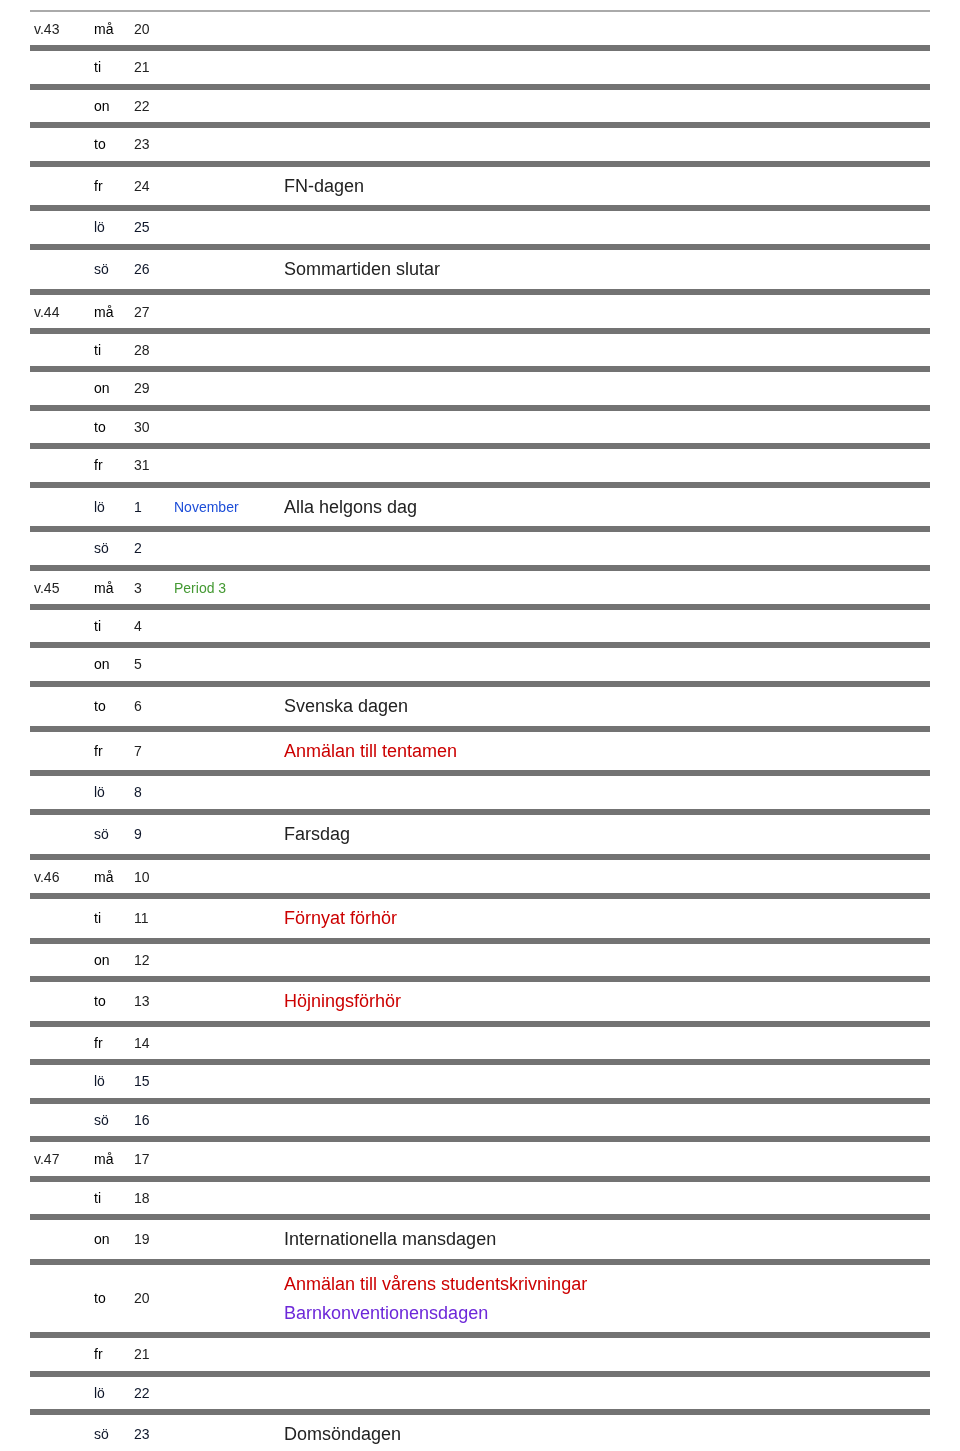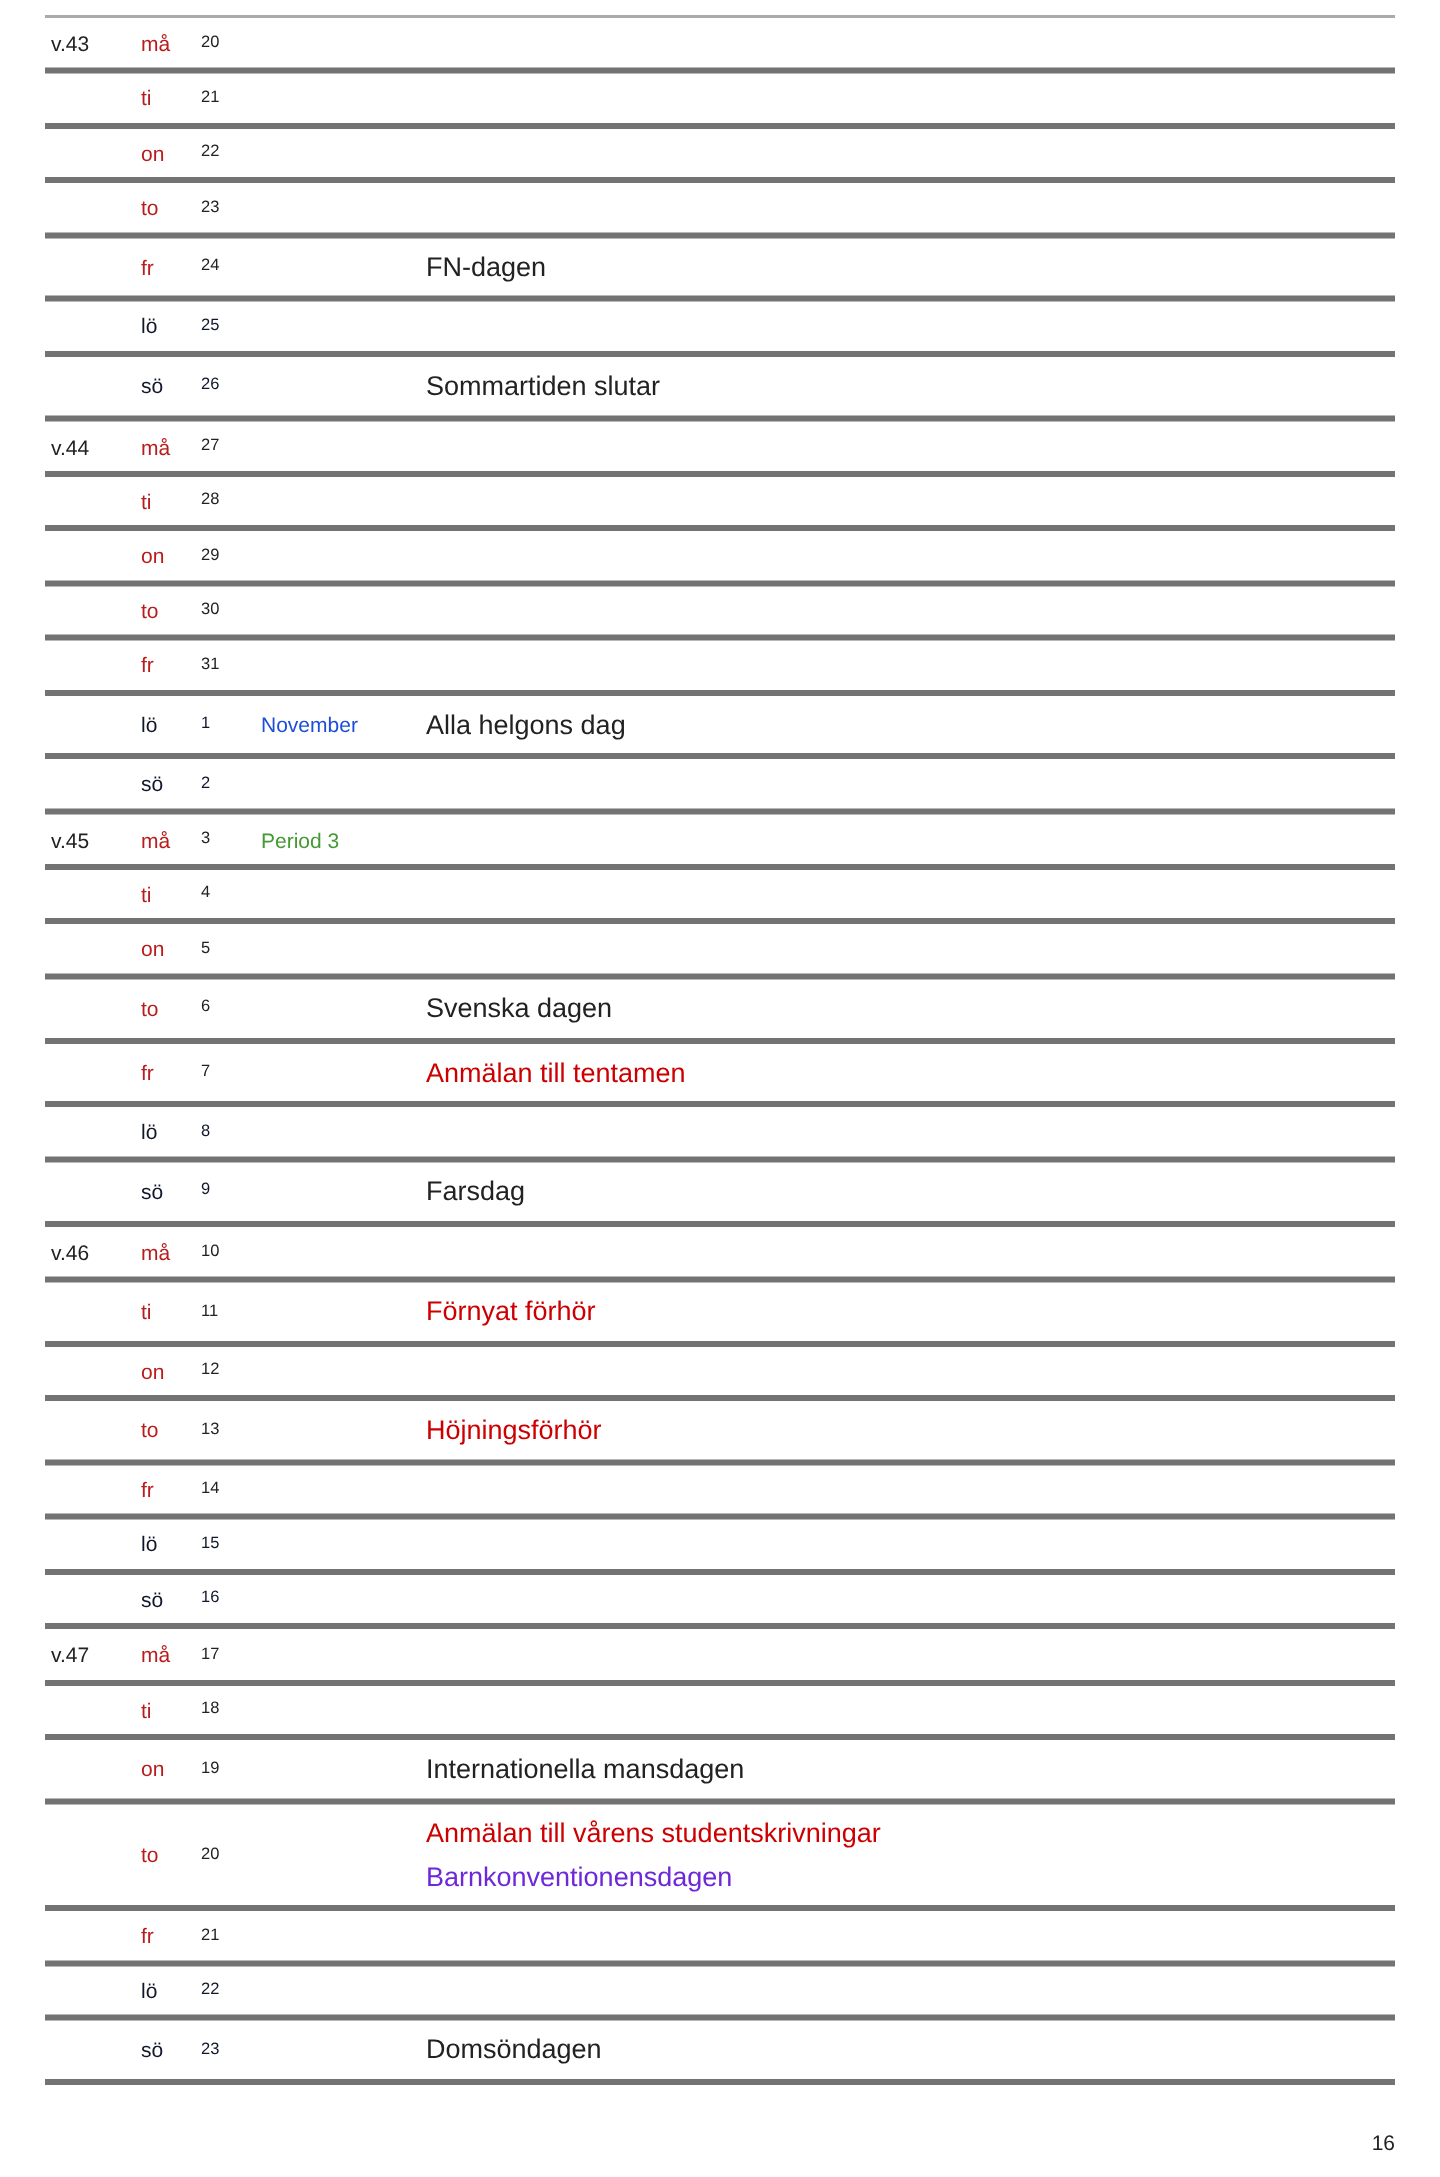--- a/index.html
+++ b/index.html
@@ -14,30 +14,30 @@
       width: 960px;
       min-height: 1451px;
       padding: 10px 30px 40px 30px;
       position: relative;
     }
     .calendar-table {
       width: 100%;
       border-collapse: collapse;
     }
     .calendar-table tr {
-      border-bottom: 4px solid #737373;
+      border-bottom: 6px solid #737373;
     }
     .calendar-table td {
       padding: 5px 4px;
       vertical-align: middle;
       line-height: 1.6;
     }
     .col-week { width: 60px; font-size: 14px; color: #222; }
-    .col-day { width: 40px; font-size: 14px; color: #b91c1c; }
-    .col-date { width: 40px; font-size: 11px; color: #222; }
+    .col-day { width: 40px; font-size: 14px; color: #000000; }
+    .col-date { width: 40px; font-size: 14px; color: #222; }
     .col-month { width: 110px; font-size: 14px; }
     .col-event { font-size: 18px; color: #222; }
 
     .color-red { color: #cc0000; }
     .color-pink { color: #0f172a; }
     .color-green { color: #449933; }
     .color-dark { color: #6d28d9; }
 
     .page-number {
       position: absolute;

